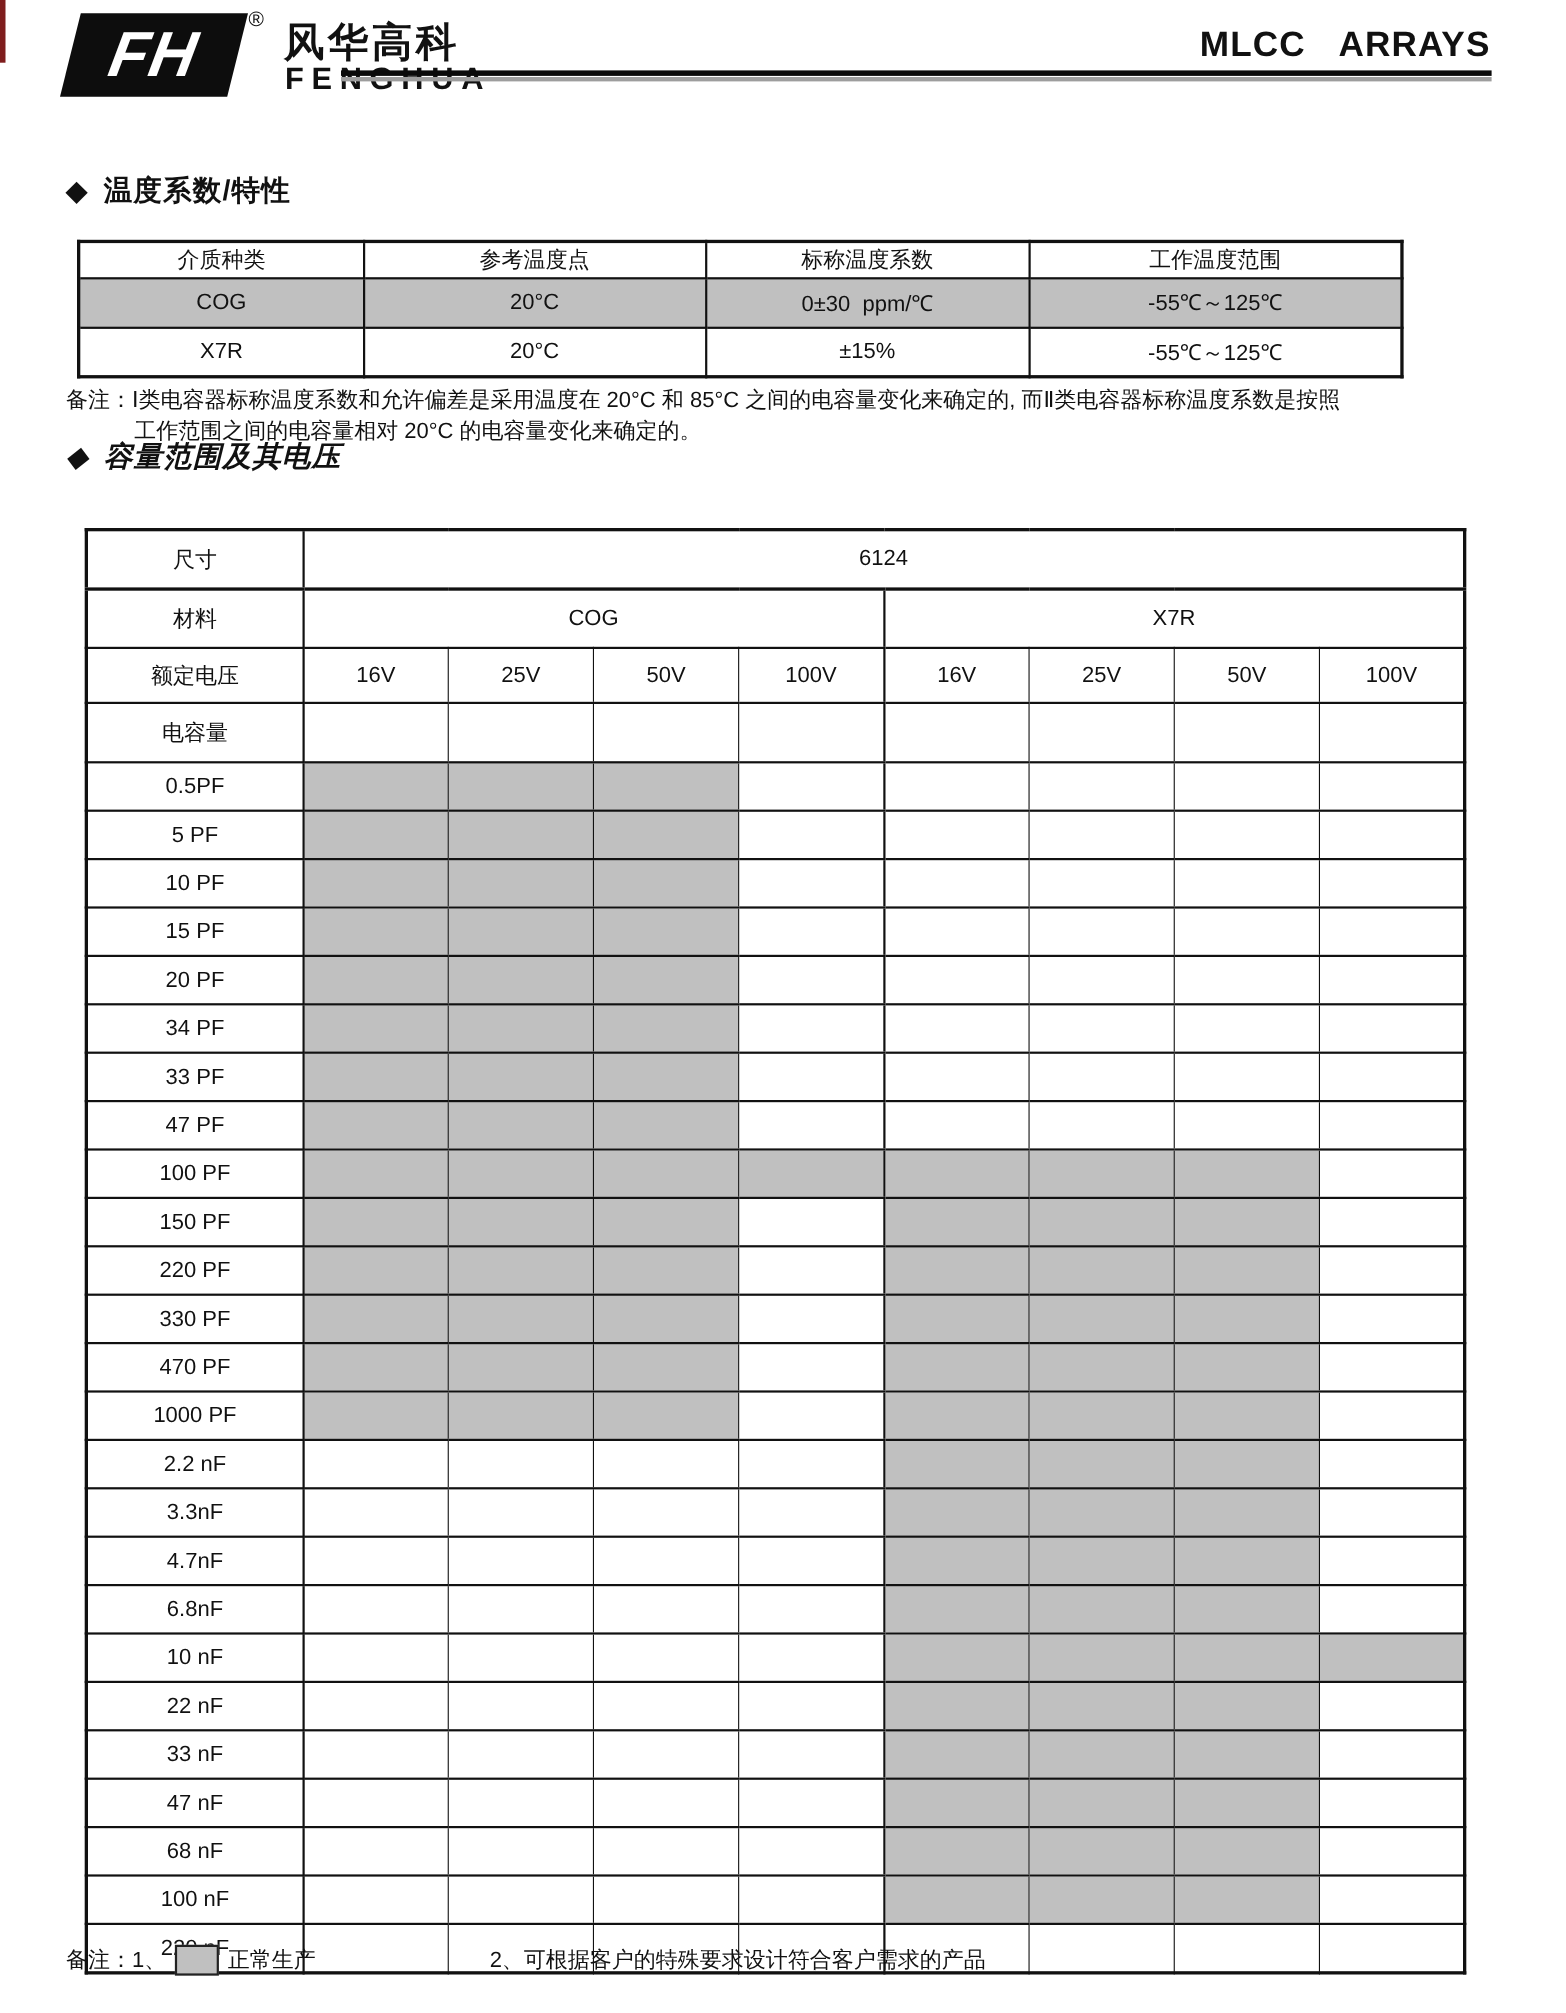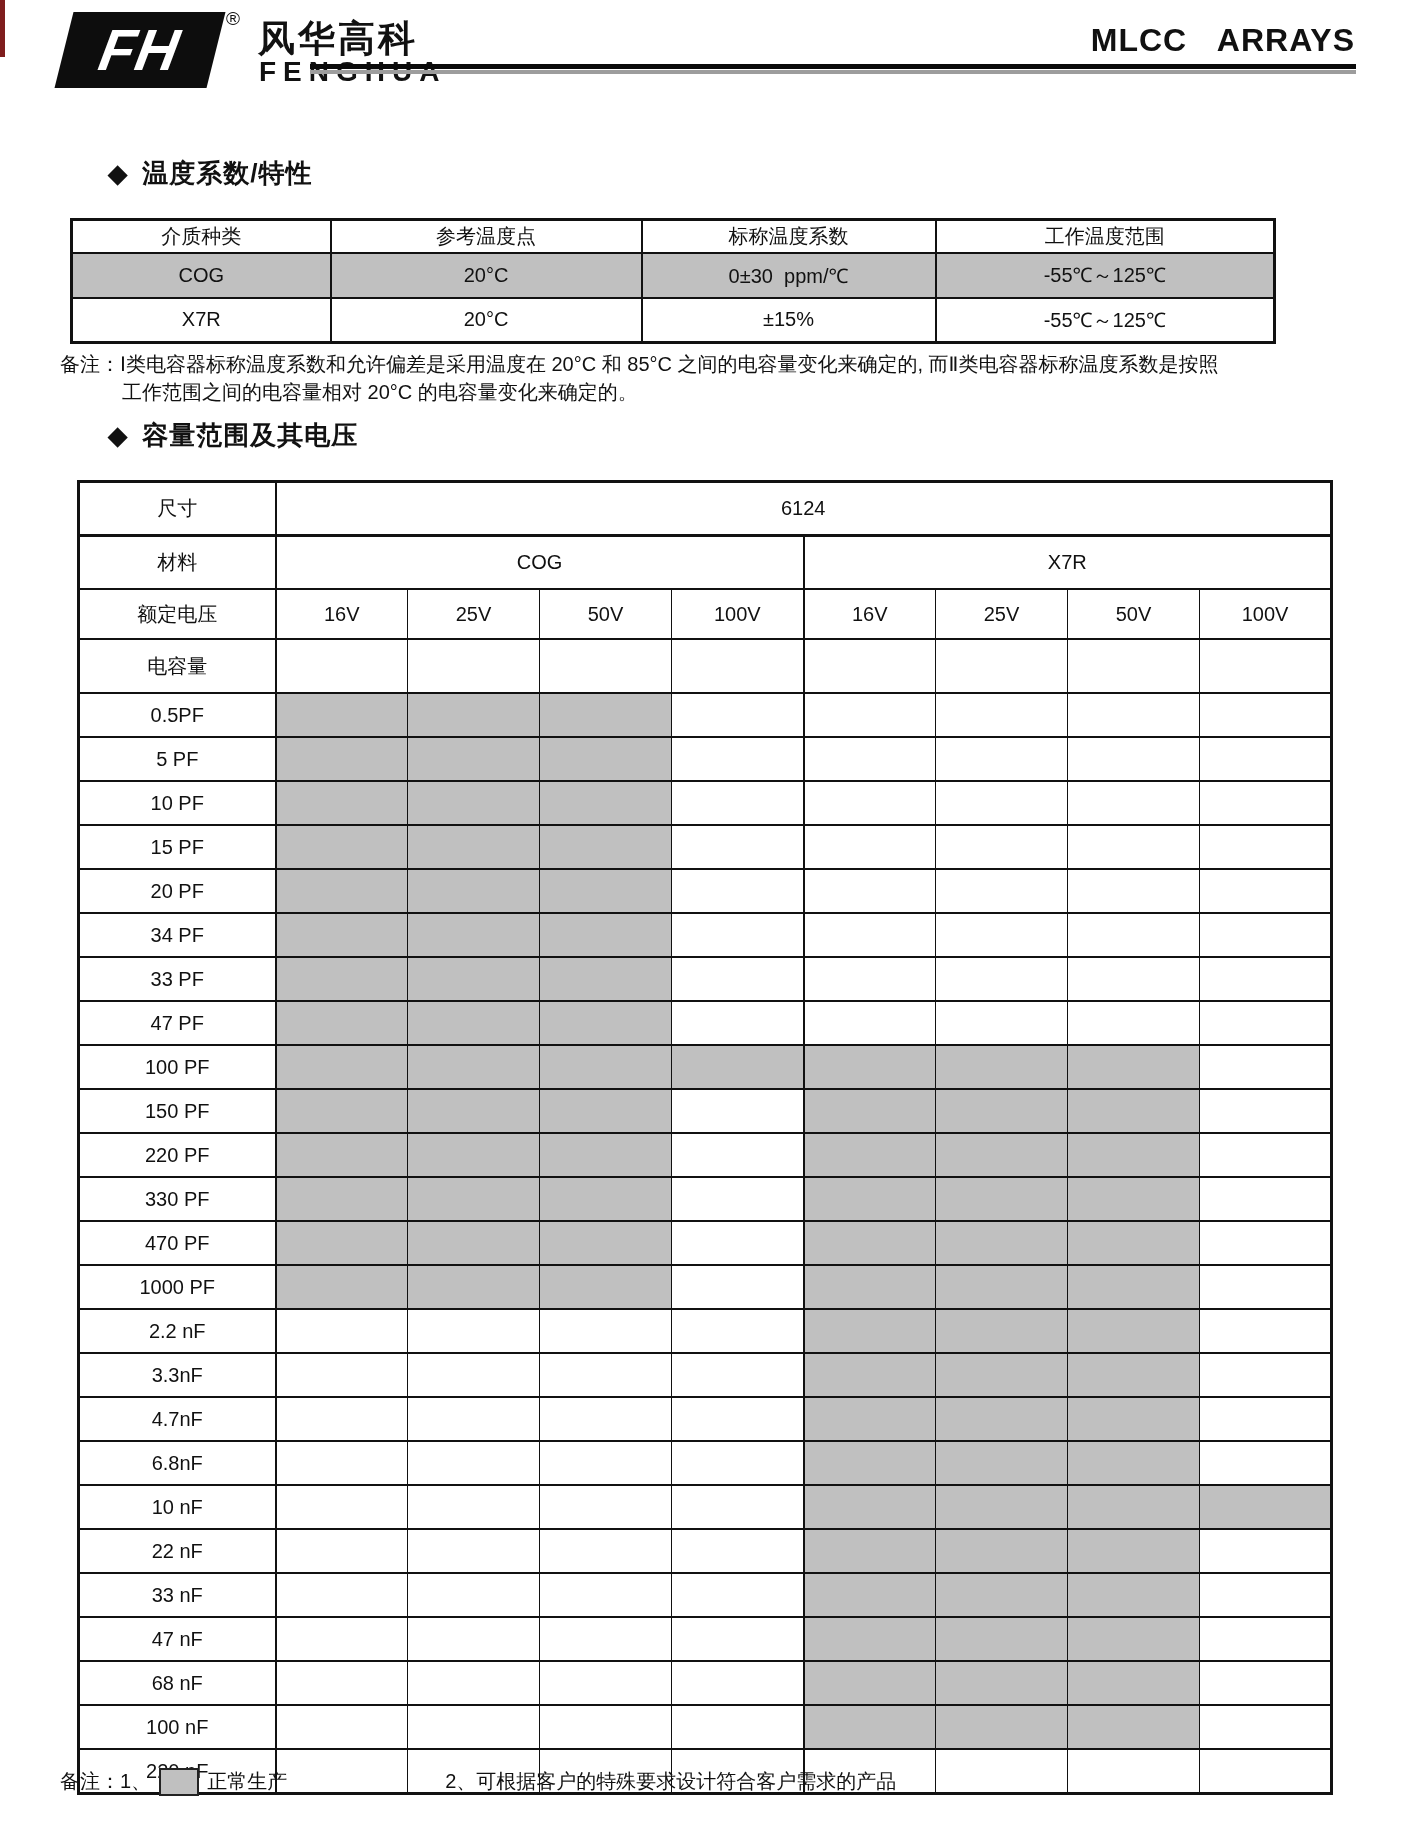--- a/index.html
+++ b/index.html
@@ -24,24 +24,24 @@
   .logo-cn { position:absolute; left:200px; top:6px; font-size:37px; font-weight:bold; letter-spacing:3px; white-space:nowrap; }
   .logo-en { position:absolute; left:201px; top:48px; font-size:28px; font-weight:bold; letter-spacing:7px; white-space:nowrap; }
   .page-title {
     position:absolute; top:22px; right:69px; font-size:32px; font-weight:bold;
     letter-spacing:1px; white-space:pre;
   }
   .header-rule { position:absolute; left:310px; top:64px; width:1046px; }
   .header-rule .l1 { height:5px; background:#0a0a0a; }
   .header-rule .l2 { height:4px; background:#9d9d9d; margin-top:1px; }
   
-  .section-title { position:absolute; left:60px; font-size:26px; font-weight:bold; letter-spacing:1px;margin-left:48px; }
+  .section-title { position:absolute; left:60px; font-size:26px; font-weight:bold; letter-spacing:1px; }
   .section-title .dia { font-size:25px; margin-right:14px; }
   .st1 { top:156px; }
-  .st2 { top:418px; }
+  .st2 { top:398px;font-style:italic; }
   
   table { border-collapse:collapse; table-layout:fixed; }
   td { padding:0; text-align:center; vertical-align:middle; overflow:hidden; }
   .temp-table { position:absolute; left:70px; top:218px; width:1203px; border:3px solid #111;padding-left:20px; }
   .temp-table td { border:2px solid #111; font-size:20px; }
   .temp-table tr.hdr { height:33px; }
   .temp-table tr.body { height:45px; }
   .temp-table tr.gray td { background:#c0c0c0; }
   
   .note { position:absolute; left:60px; top:350px; width:1310px; font-size:20px; line-height:28px; }

